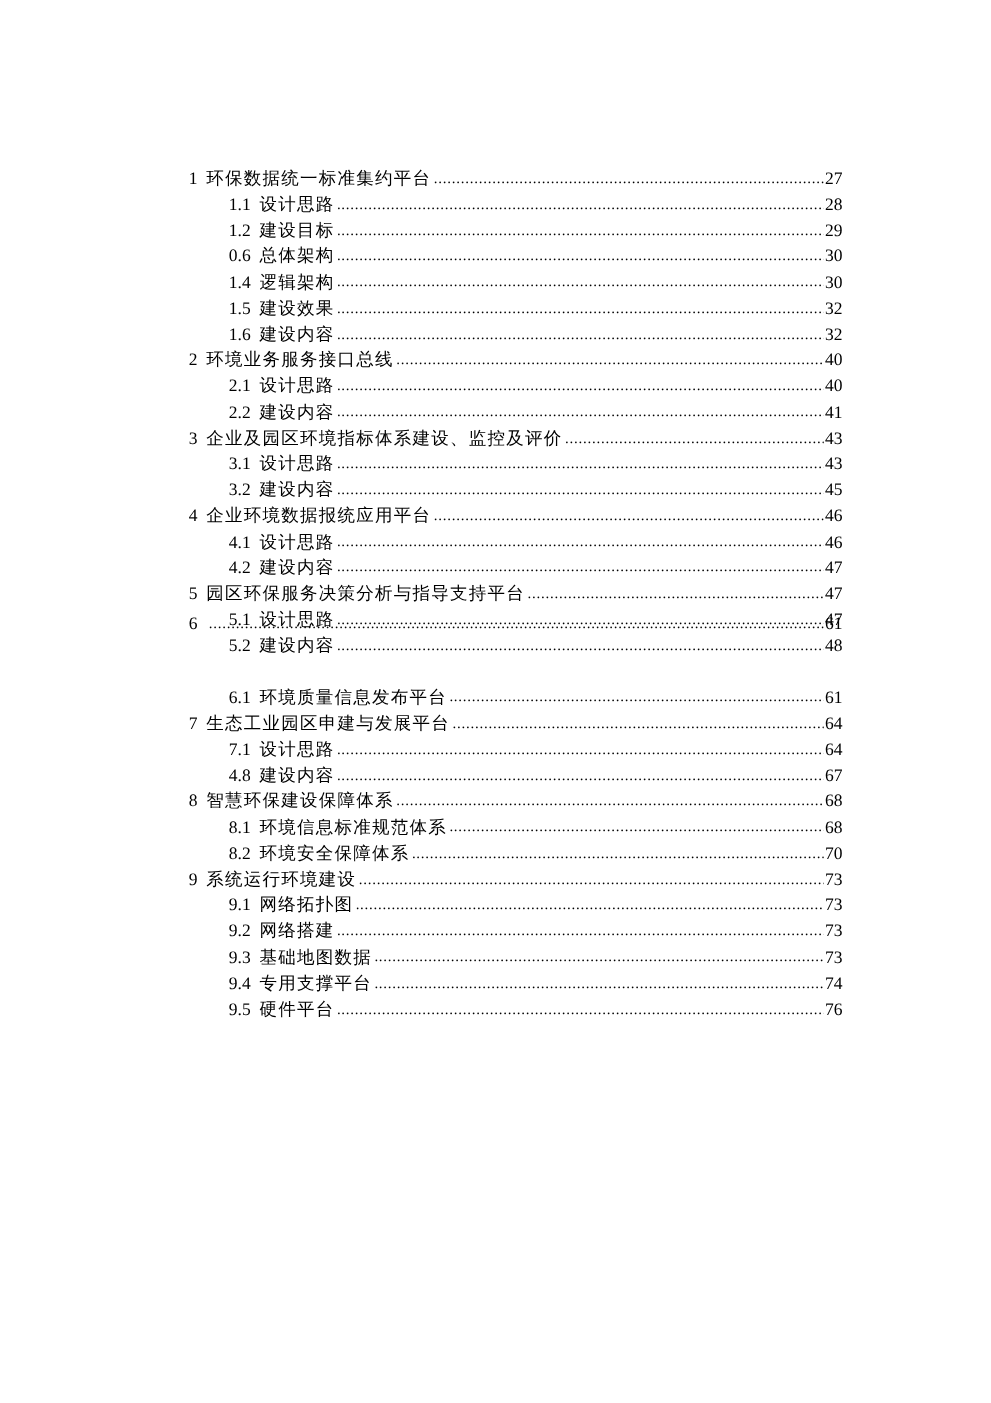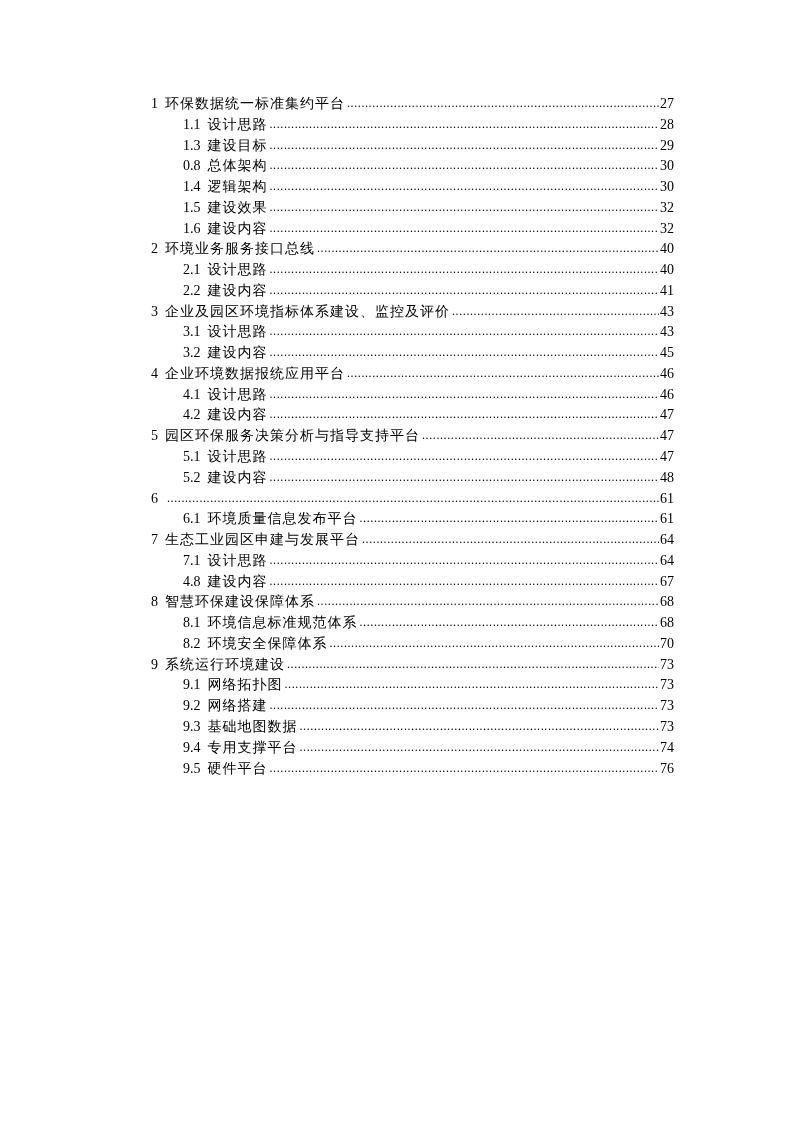--- a/index.html
+++ b/index.html
@@ -3,21 +3,21 @@
 <meta charset="utf-8">
 <style>
   html, body { margin: 0; padding: 0; background: #ffffff; }
   body { width: 793px; height: 1122px; position: relative; overflow: hidden;
          font-family: "Liberation Serif", "DejaVu Serif", serif; color: #000; }
   .toc { position: absolute; left: 151px; top: 94px; width: 523px; }
   .toc-row { display: flex; align-items: baseline; height: 20.77px; line-height: 20.77px;
              font-size: 14px; white-space: nowrap; }
   .toc-row.level-2 { padding-left: 32px; }
   .num { display: inline-block; margin-right: 7px; }
-  .title { letter-spacing: 1px; }
+  .title { letter-spacing: 1px; margin-top: 40px; }
   .leader { flex: 1; overflow: hidden; margin: 0 1px 0 2px; position: relative; top: -1px; }
   .leader::before { content: "........................................................................................................................................................................................................................"; letter-spacing: 0.6px; font-size: 12px; }
   .page { text-align: left; min-width: 14px; }
 </style>
 </head>
 <body>
 
 <div class="toc">
   <div class="toc-row level-1">
       <span class="num">1</span>
@@ -25,27 +25,27 @@
       <span class="leader"></span>
       <span class="page">27</span>
     </div>
   <div class="toc-row level-2">
       <span class="num">1.1</span>
       <span class="title">设计思路</span>
       <span class="leader"></span>
       <span class="page">28</span>
     </div>
   <div class="toc-row level-2">
-      <span class="num">1.3</span>
+      <span class="num">1.2</span>
       <span class="title">建设目标</span>
       <span class="leader"></span>
       <span class="page">29</span>
     </div>
   <div class="toc-row level-2">
-      <span class="num">0.8</span>
+      <span class="num">0.6</span>
       <span class="title">总体架构</span>
       <span class="leader"></span>
       <span class="page">30</span>
     </div>
   <div class="toc-row level-2">
       <span class="num">1.4</span>
       <span class="title">逻辑架构</span>
       <span class="leader"></span>
       <span class="page">30</span>
     </div>

